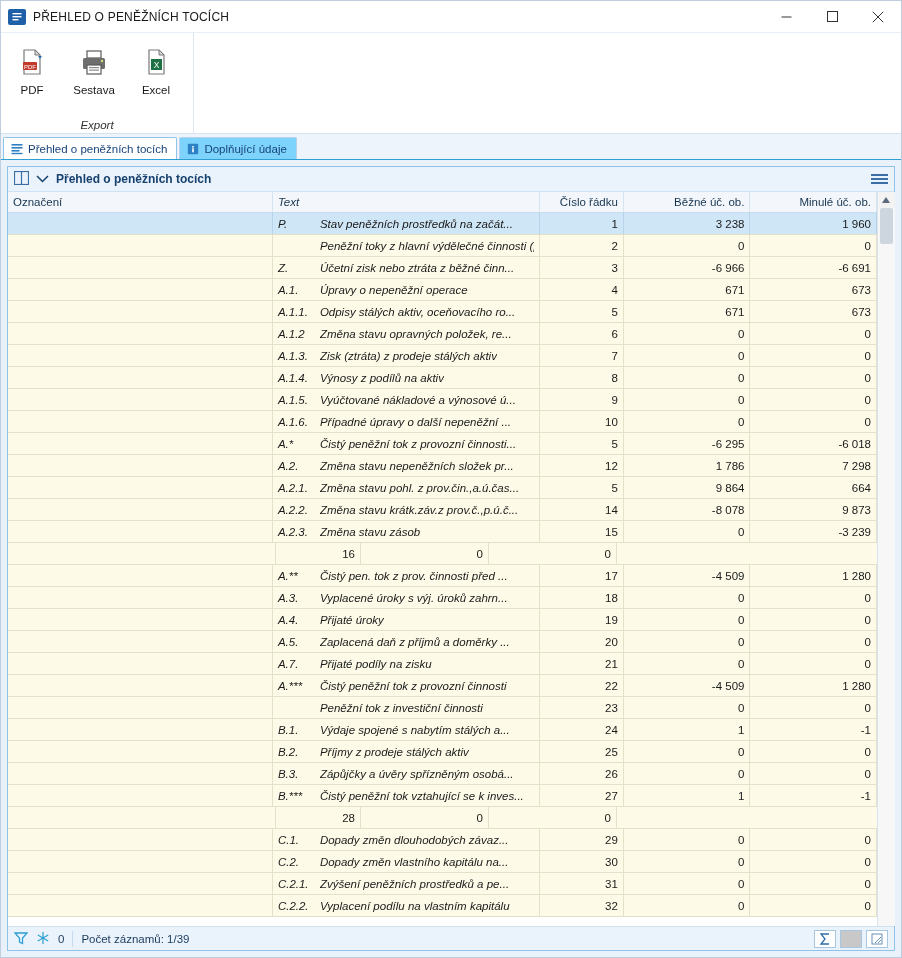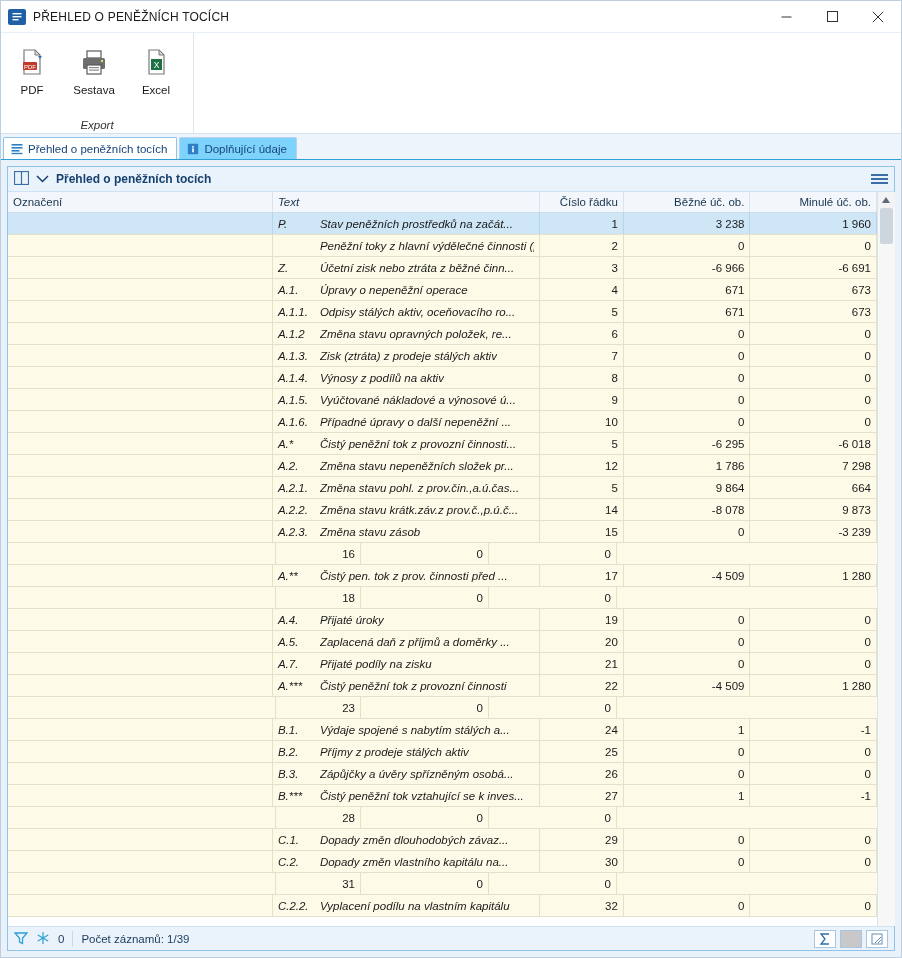--- a/index.html
+++ b/index.html
@@ -526,20 +526,24 @@
                 <div class="cell col-text">
                   <span class="code">A.**</span>
                   <span class="desc">Čistý pen. tok z prov. činnosti před ...</span>
                 </div>
                 <div class="cell col-cislo num">17</div>
                 <div class="cell col-bezne num">-4 509</div>
                 <div class="cell col-minule num">1 280</div>
               </div>
               <div class="row">
                 <div class="cell col-oz"></div>
+                <div class="cell col-text">
+                  <span class="code">A.3.</span>
+                  <span class="desc">Vyplacené úroky s výj. úroků zahrn...</span>
+                </div>
                 <div class="cell col-cislo num">18</div>
                 <div class="cell col-bezne num">0</div>
                 <div class="cell col-minule num">0</div>
               </div>
               <div class="row">
                 <div class="cell col-oz"></div>
                 <div class="cell col-text">
                   <span class="code">A.4.</span>
                   <span class="desc">Přijaté úroky</span>
                 </div>
@@ -572,20 +576,24 @@
                 <div class="cell col-text">
                   <span class="code">A.***</span>
                   <span class="desc">Čistý peněžní tok z provozní činnosti</span>
                 </div>
                 <div class="cell col-cislo num">22</div>
                 <div class="cell col-bezne num">-4 509</div>
                 <div class="cell col-minule num">1 280</div>
               </div>
               <div class="row">
                 <div class="cell col-oz"></div>
+                <div class="cell col-text">
+                  <span class="code"></span>
+                  <span class="desc">Peněžní tok z investiční činnosti</span>
+                </div>
                 <div class="cell col-cislo num">23</div>
                 <div class="cell col-bezne num">0</div>
                 <div class="cell col-minule num">0</div>
               </div>
               <div class="row">
                 <div class="cell col-oz"></div>
                 <div class="cell col-text">
                   <span class="code">B.1.</span>
                   <span class="desc">Výdaje spojené s nabytím stálých a...</span>
                 </div>
@@ -644,20 +652,24 @@
                 <div class="cell col-text">
                   <span class="code">C.2.</span>
                   <span class="desc">Dopady změn vlastního kapitálu na...</span>
                 </div>
                 <div class="cell col-cislo num">30</div>
                 <div class="cell col-bezne num">0</div>
                 <div class="cell col-minule num">0</div>
               </div>
               <div class="row">
                 <div class="cell col-oz"></div>
+                <div class="cell col-text">
+                  <span class="code">C.2.1.</span>
+                  <span class="desc">Zvýšení peněžních prostředků a pe...</span>
+                </div>
                 <div class="cell col-cislo num">31</div>
                 <div class="cell col-bezne num">0</div>
                 <div class="cell col-minule num">0</div>
               </div>
               <div class="row">
                 <div class="cell col-oz"></div>
                 <div class="cell col-text">
                   <span class="code">C.2.2.</span>
                   <span class="desc">Vyplacení podílu na vlastním kapitálu</span>
                 </div>

